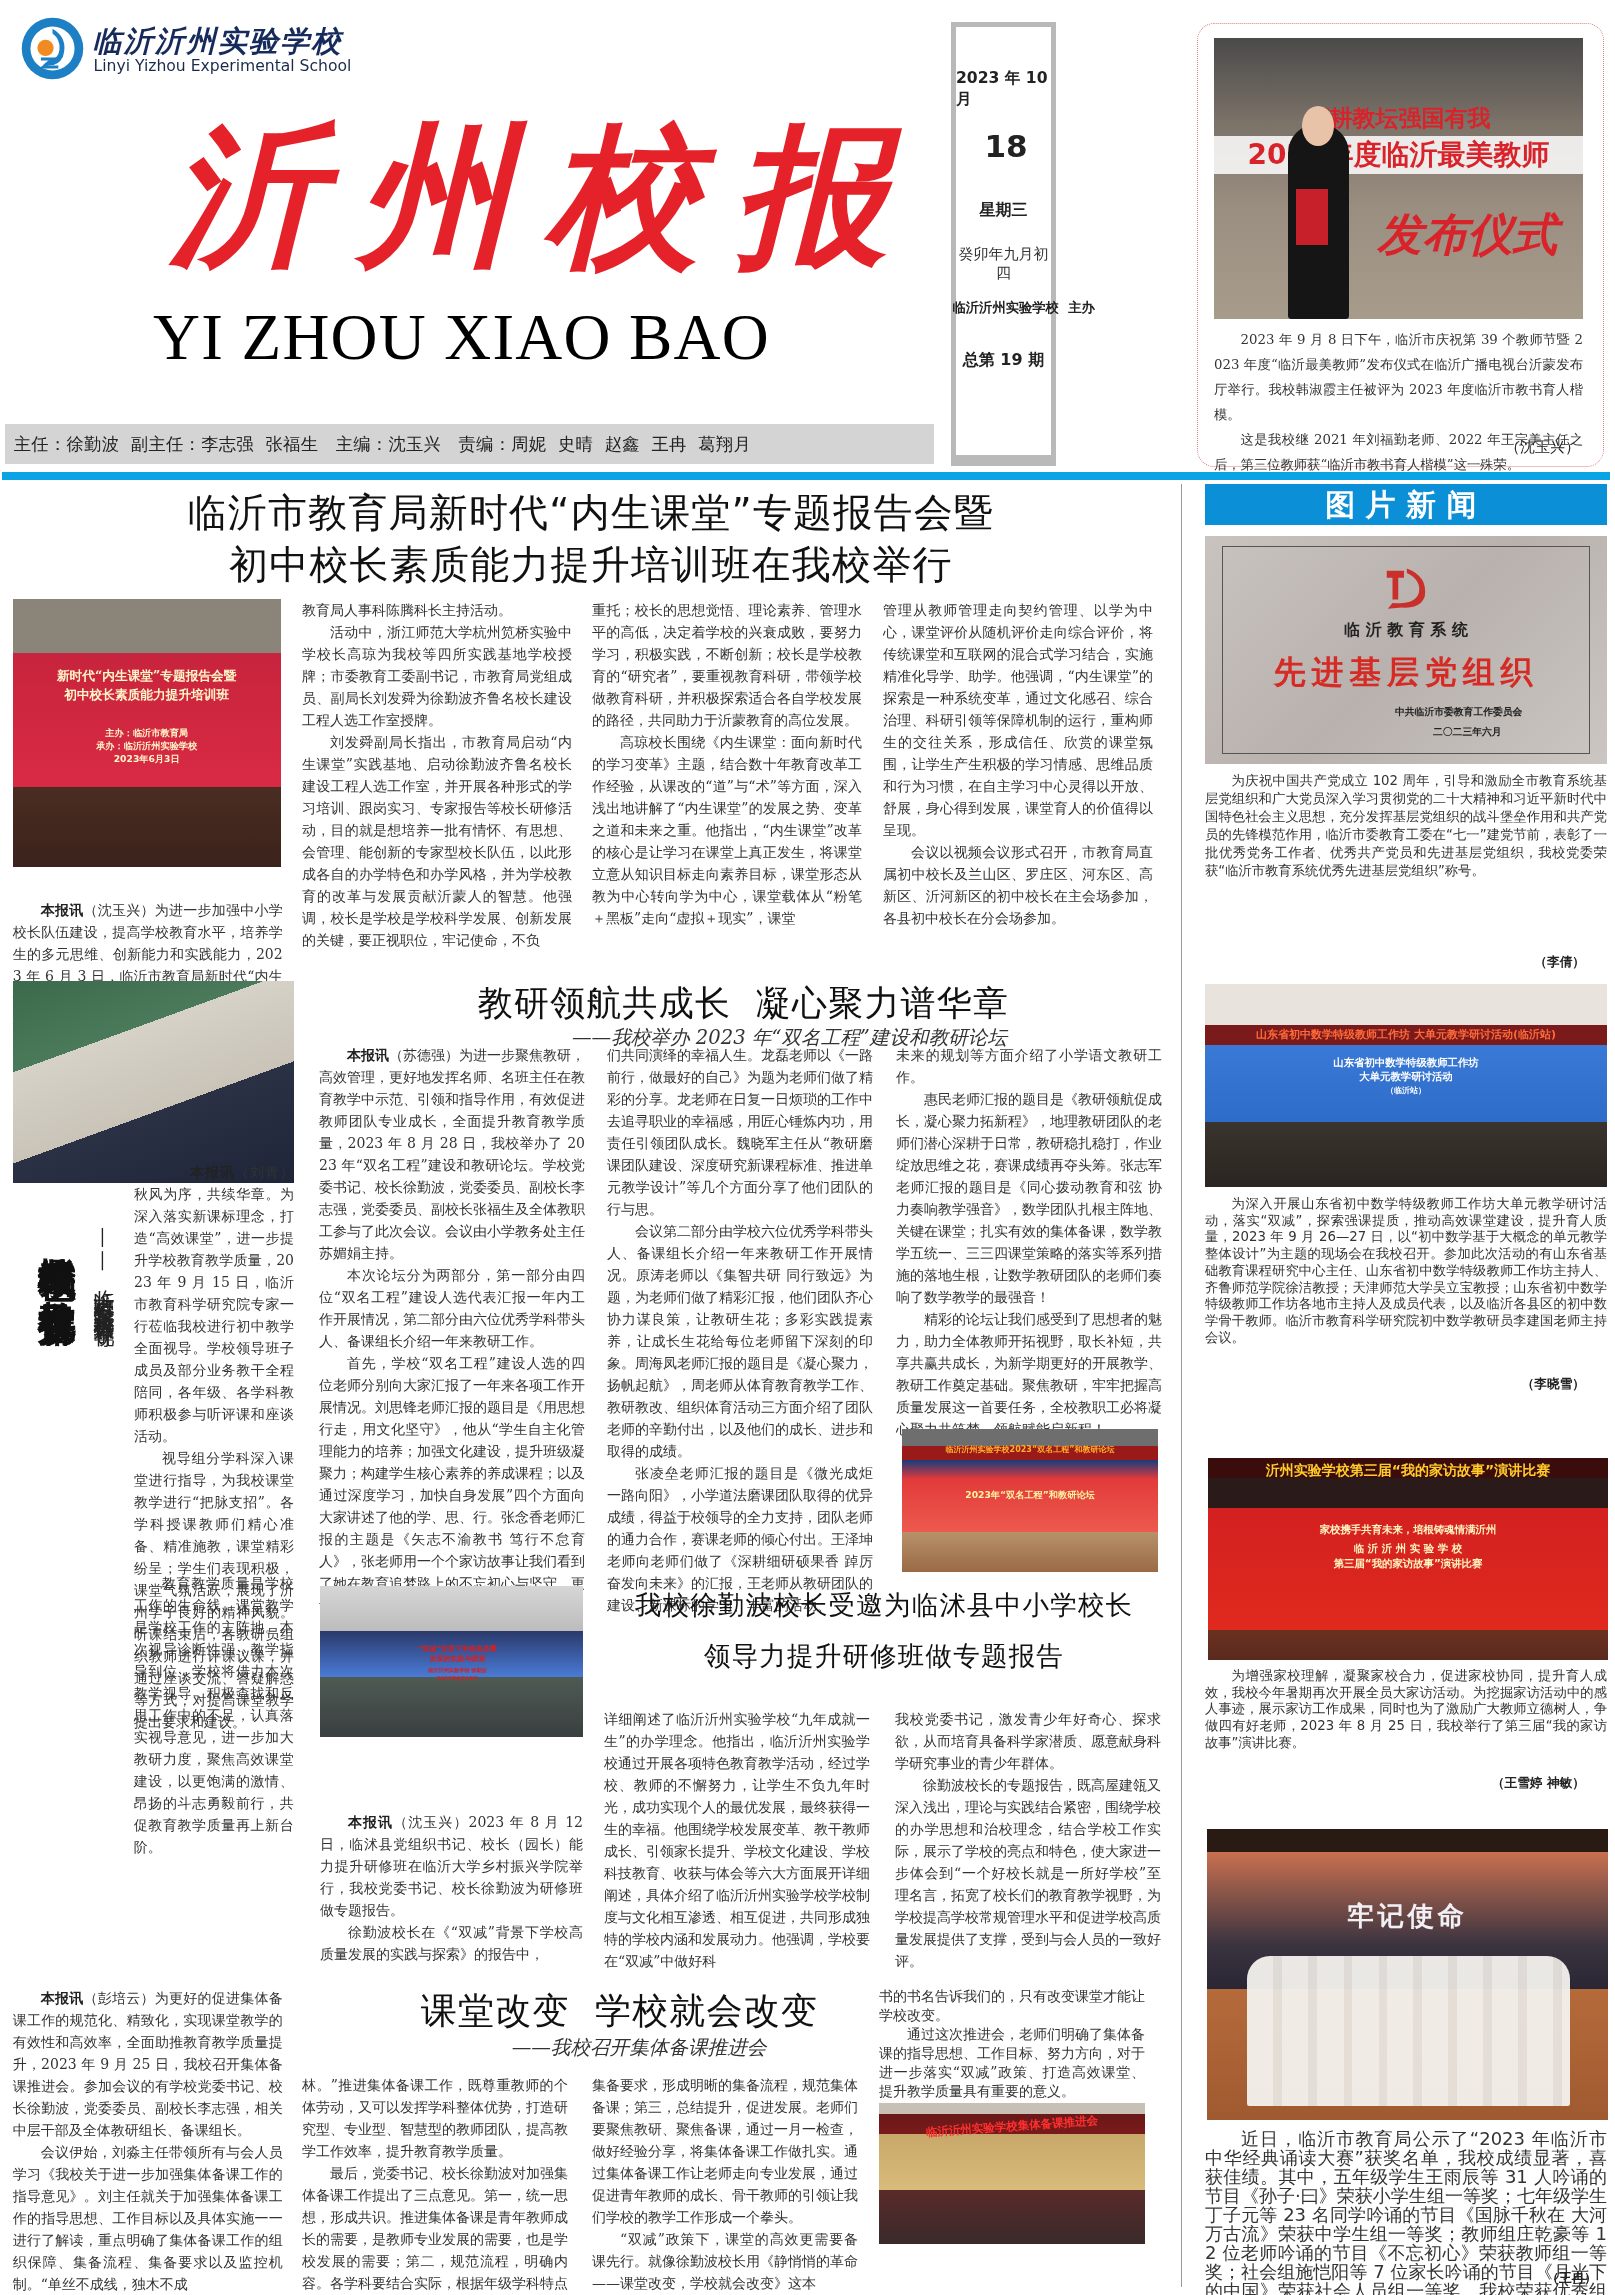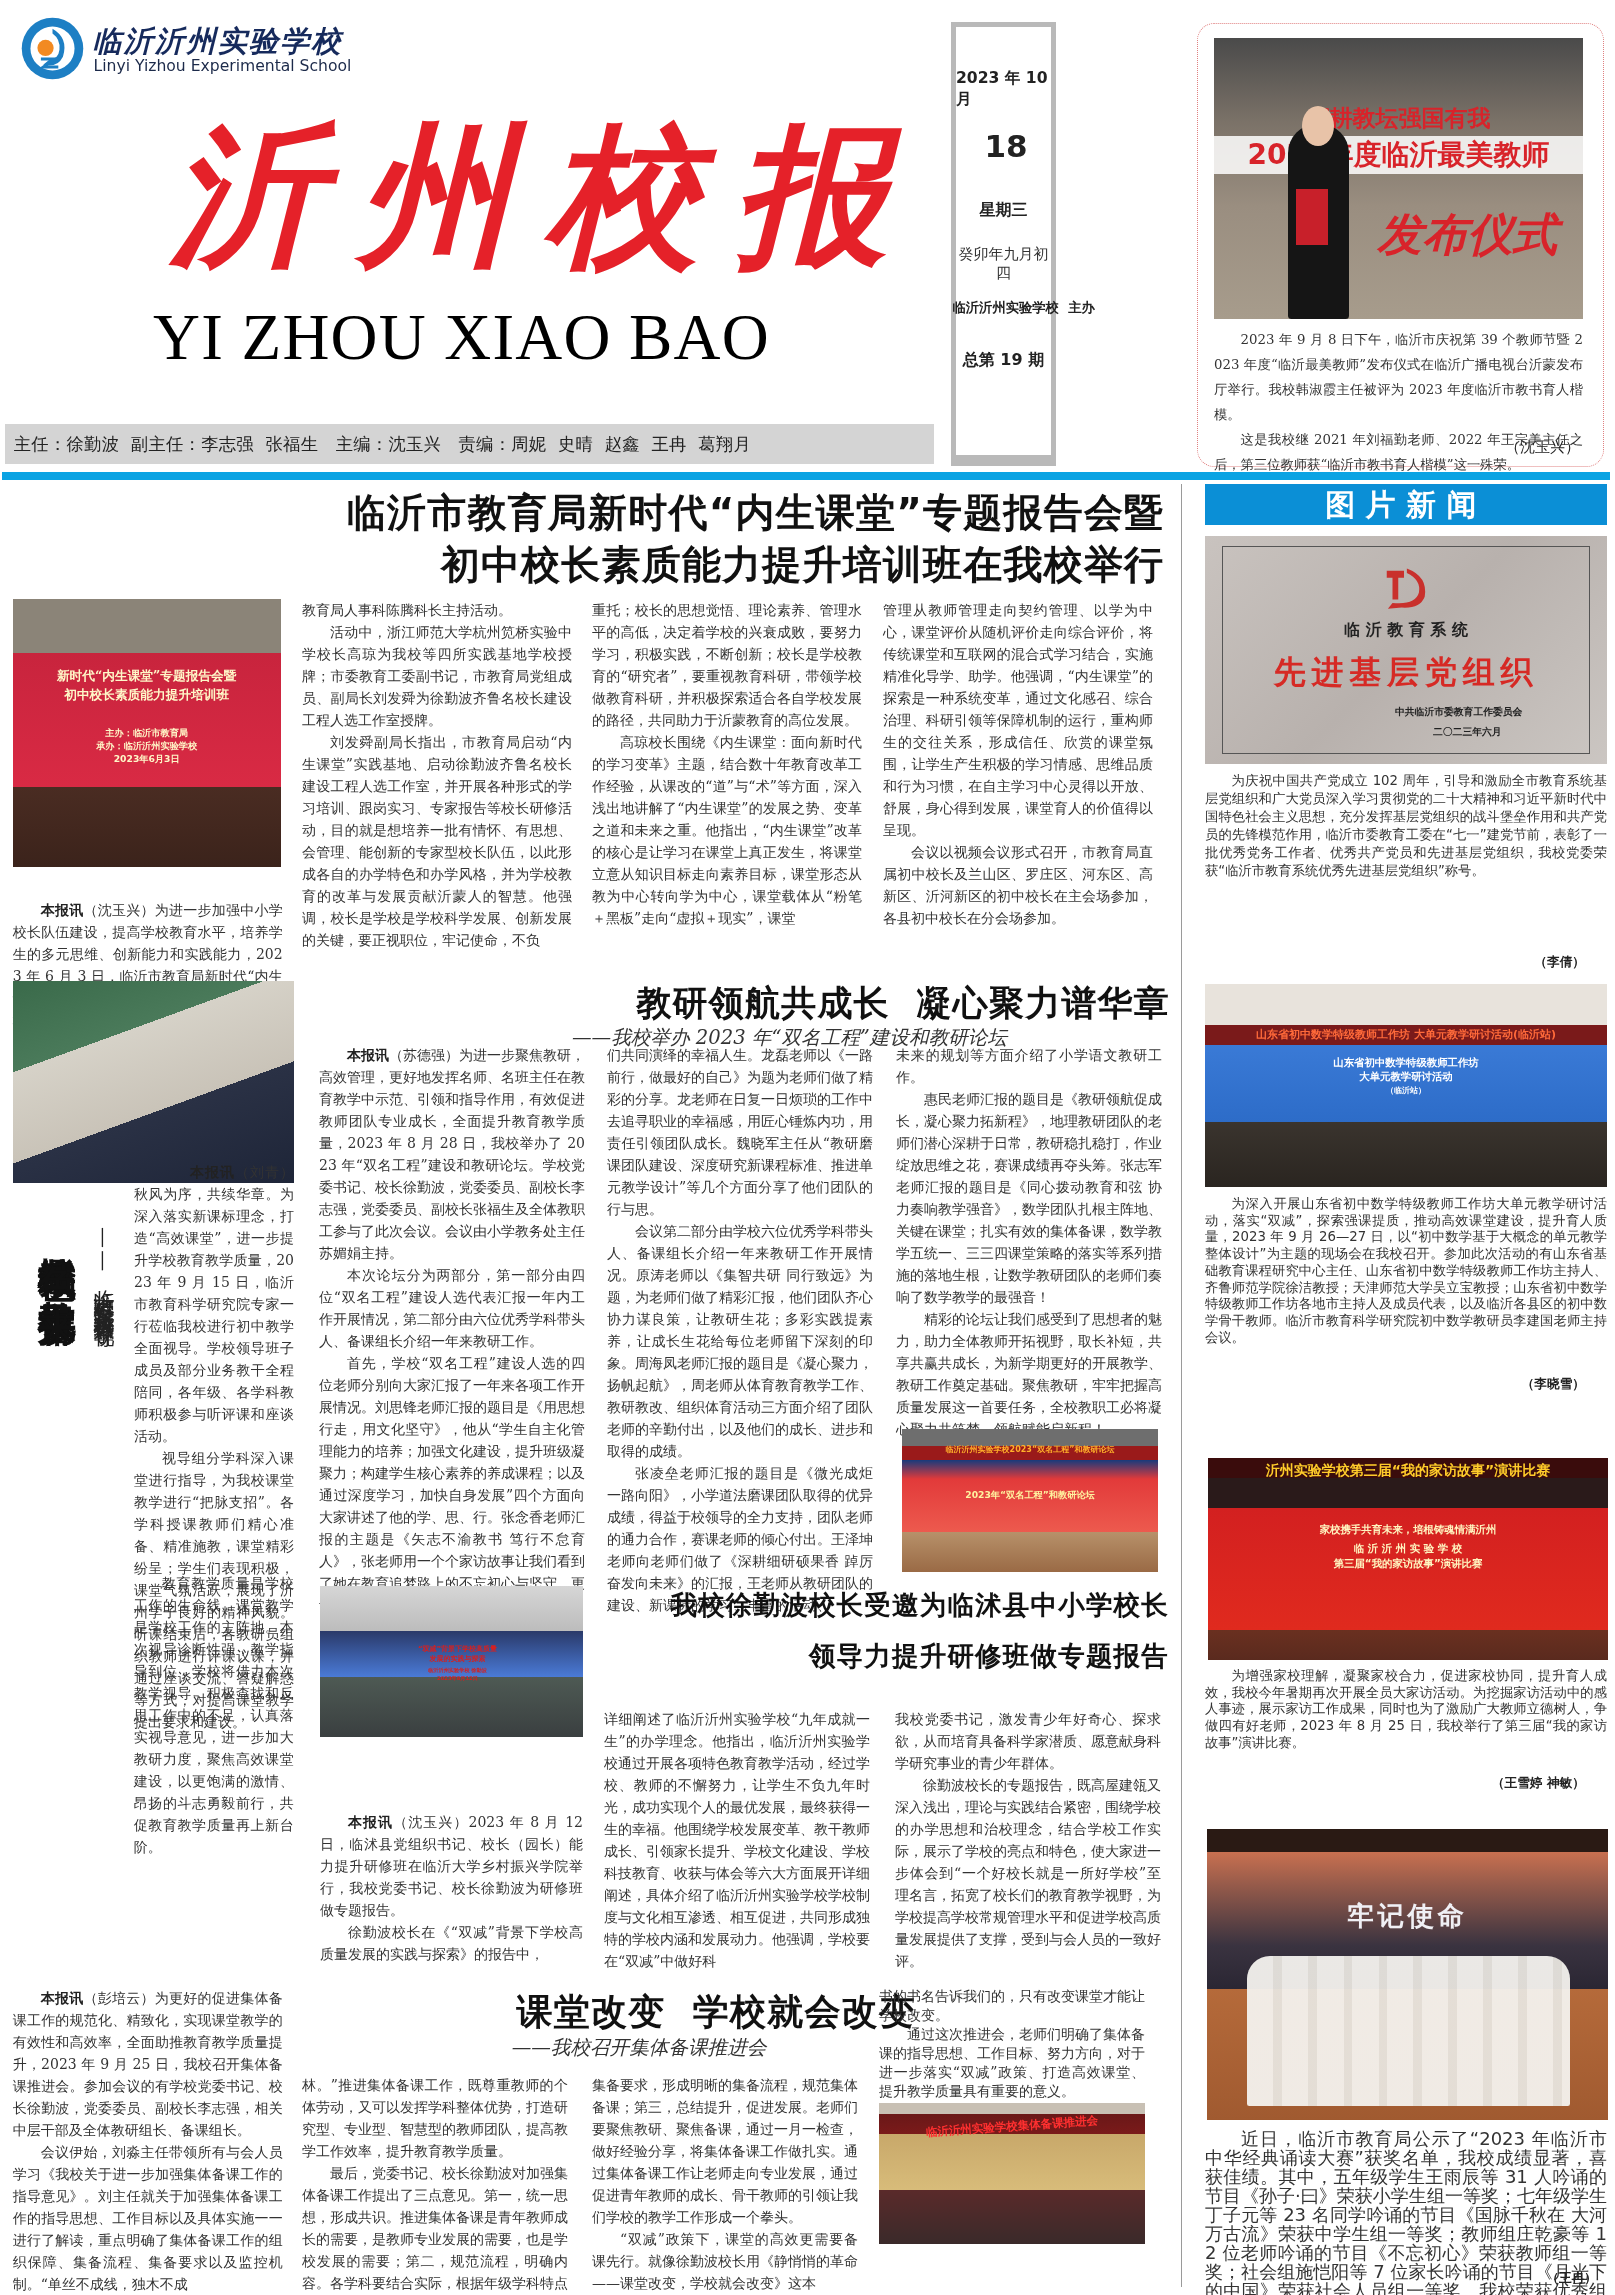--- a/index.html
+++ b/index.html
@@ -6,21 +6,21 @@
   html,body{width:1615px;height:2295px;background:#fff;overflow:hidden}
   body{position:relative;font-family:"DejaVu Serif",serif;color:#222}
   .abs{position:absolute}
   .sans{font-family:"DejaVu Sans","Liberation Sans",sans-serif}
   .serif{font-family:"DejaVu Serif","Liberation Serif",serif}
   .body-text{font-family:"DejaVu Serif","Liberation Serif",serif;font-size:14px;line-height:22px;color:#333;text-align:justify;word-break:break-all}
   .body-text p{text-indent:2em}
   .lead{font-weight:bold;color:#222;font-family:"DejaVu Sans",sans-serif}
   .photo{position:absolute;overflow:hidden}
   .ph-label{position:absolute;left:0;right:0;text-align:center;font-weight:bold;font-family:"DejaVu Sans",sans-serif}
-  .headline{font-family:"DejaVu Sans",sans-serif;font-weight:bold;color:#111;text-align:right;letter-spacing:1.2px}
+  .headline{font-family:"DejaVu Sans",sans-serif;font-weight:normal;color:#111;text-align:center;letter-spacing:1.2px}
   .sub{font-family:"DejaVu Serif",serif;color:#333;text-align:center}
   .credit{font-family:"DejaVu Sans",sans-serif;font-weight:bold;text-align:right;font-size:15px;color:#222}
   .vline{position:absolute;width:1.2px;background:#9a9a9a}
 </style>
 </head>
 <body>
 
 <div class="abs" style="left:11.5px;top:16px;width:369px;height:63px;">
   <svg width="65" height="65" viewBox="0 0 112 112" style="position:absolute;left:8px;top:0">
     <circle cx="56" cy="56" r="53" fill="#1d7fc4"></circle>

